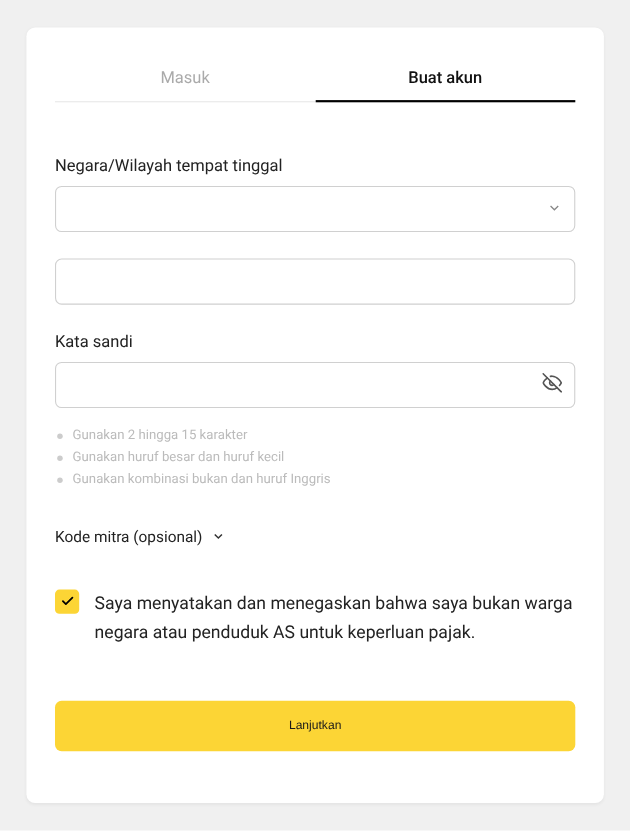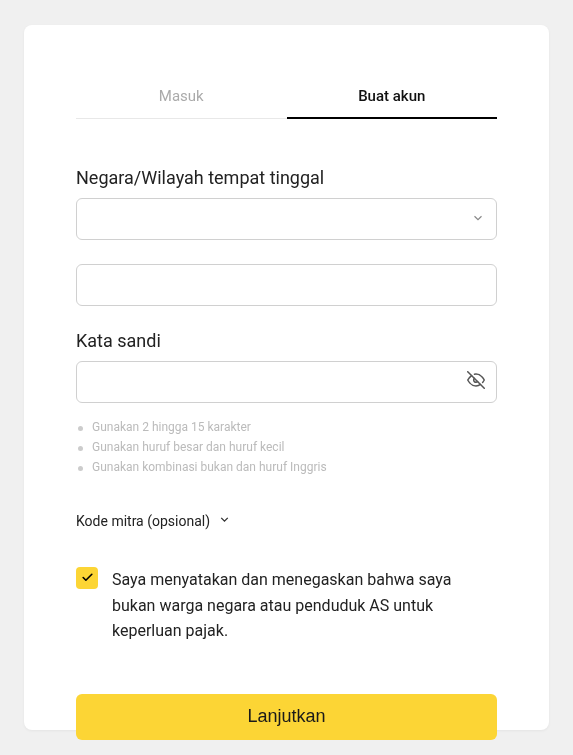--- a/index.html
+++ b/index.html
@@ -10,21 +10,21 @@
       height: 755px;
       display: flex;
       align-items: center;
       justify-content: center;
     }
     .card {
       background: #fff;
       width: 525px;
       height: 705px;
       border-radius: 8px;
-      padding: 52px;
+      padding: 26px;
       box-shadow: 0 1px 3px rgba(0,0,0,0.05);
     }
     .tabs {
       display: flex;
       margin-bottom: 48px;
       margin-top: 10px;
     }
     .tab {
       flex: 1;
       text-align: center;
@@ -34,21 +34,21 @@
       border-bottom: 1px solid #e8e8e8;
       color: #aaa;
     }
     .tab.active {
       color: #111;
       border-bottom: 2px solid #000;
       font-weight: 500;
     }
     .field-group { margin-bottom: 24px; }
     .field-label {
-      font-size: 18px;
+      font-size: 15px;
       color: #222;
       display: block;
       margin-bottom: 10px;
     }
     .input-wrapper {
       position: relative;
       display: flex;
       align-items: center;
     }
     .input {
@@ -118,21 +118,21 @@
       font-size: 16px;
       color: #222;
       line-height: 1.6;
     }
     .submit-btn {
       width: 100%;
       height: 46px;
       background: #fcd535;
       border: none;
       border-radius: 6px;
-      font-size: 18px;
+      font-size: 11px;
       color: #1a1a1a;
       cursor: pointer;
       font-weight: 400;
     }
   </style>
 </head>
 <body>
 
 <div class="card">
 

